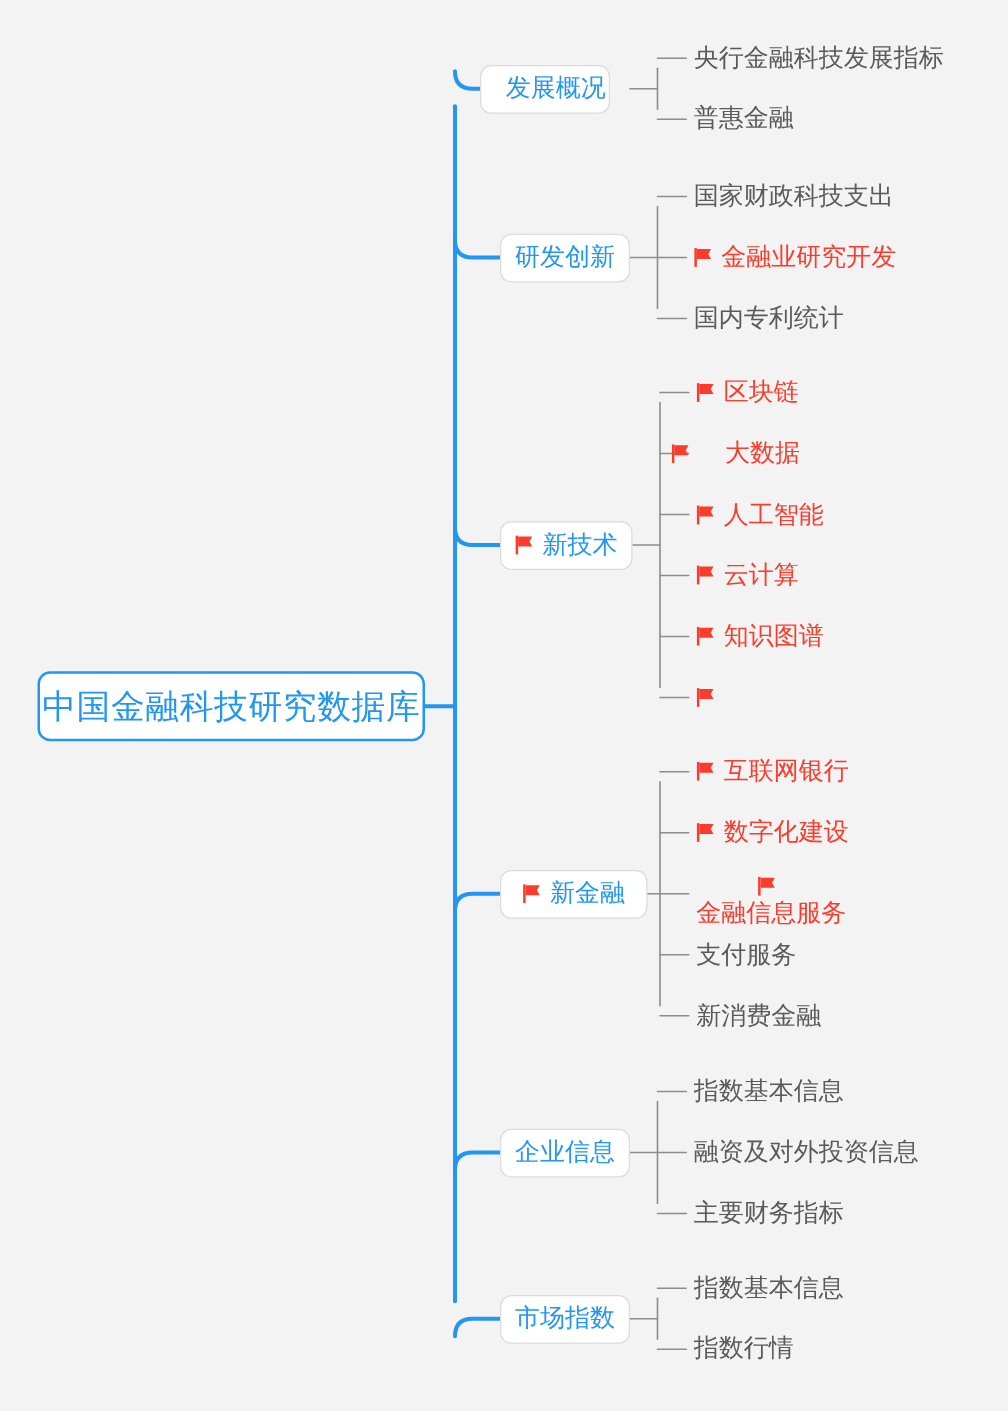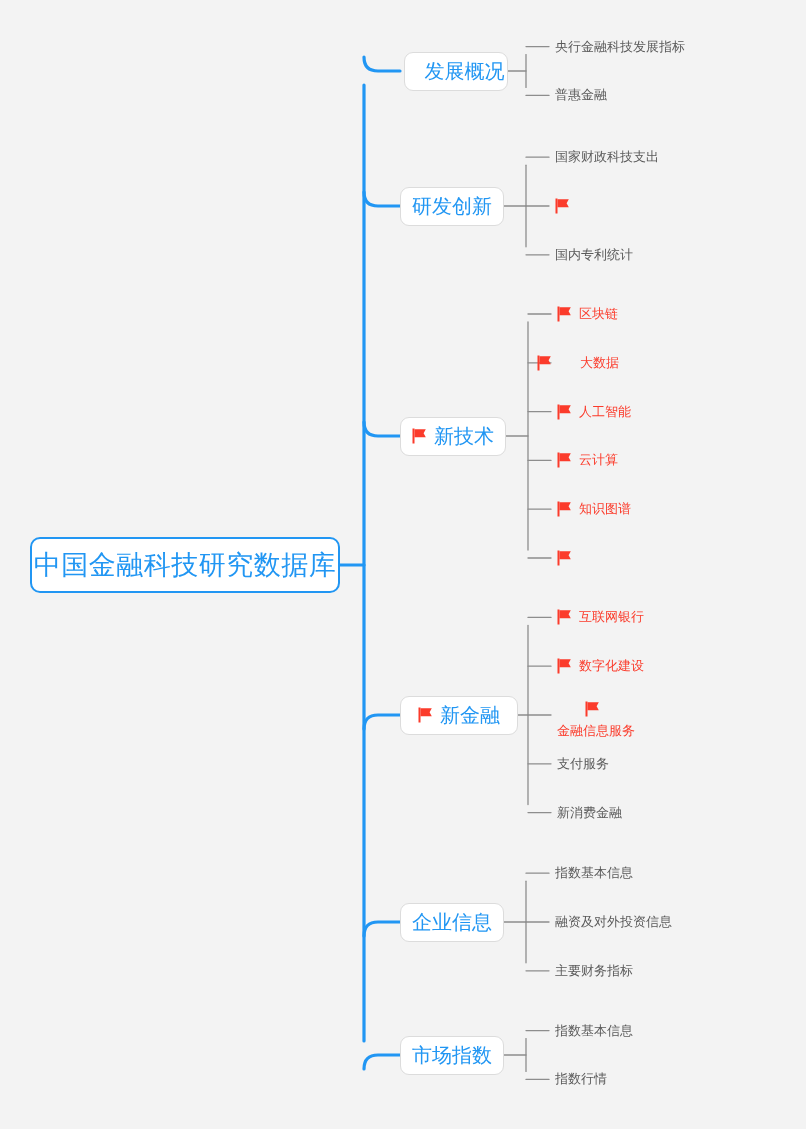--- a/index.html
+++ b/index.html
@@ -74,21 +74,21 @@
   
   .leaf {
     position: absolute;
     display: flex;
     align-items: center;
     white-space: nowrap;
     height: 28px;
     line-height: 28px;
   }
   .leaf-label {
-    font-size: 13px;
+    font-size: 20px;
     color: #5a5a5a;
   }
   .leaf.flagged .leaf-label {
     color: #fb3b2b;
   }
 
   
   .flag-icon {
     display: inline-block;
     width: 15px;
@@ -145,21 +145,21 @@
       <path d="M 364 1069 Q 364 1055 378 1055 L 400 1055" fill="none" stroke="#2196f3" stroke-width="3.2" stroke-linecap="round" stroke-linejoin="round"></path>
       <path d="M 504 1055 L 526 1055" fill="none" stroke="#8d8d8d" stroke-width="1.3" stroke-linecap="round" stroke-linejoin="round"></path>
       <path d="M 526 1038.6 L 526 1071.4" fill="none" stroke="#8d8d8d" stroke-width="1.3" stroke-linecap="round" stroke-linejoin="round"></path>
       <path d="M 526 1030.6 L 549 1030.6" fill="none" stroke="#8d8d8d" stroke-width="1.3" stroke-linecap="round" stroke-linejoin="round"></path>
       <path d="M 526 1079.3999999999999 L 549 1079.3999999999999" fill="none" stroke="#8d8d8d" stroke-width="1.3" stroke-linecap="round" stroke-linejoin="round"></path>
     </svg>
   <div id="nodes">
       <div class="root-node">
         <span class="root-label">中国金融科技研究数据库</span>
       </div>
-      <div class="branch-node" style="left: 404px; top: 51.5px; width: 104px; padding-left: 28px;">
+      <div class="branch-node" style="left: 384px; top: 51.5px; width: 104px; padding-left: 28px;">
         <span class="branch-label">发展概况</span>
       </div>
       <div class="leaf" style="left: 555px; top: 32.6px;">
         <span class="leaf-label">央行金融科技发展指标</span>
       </div>
       <div class="leaf" style="left: 555px; top: 81.4px;">
         <span class="leaf-label">普惠金融</span>
       </div>
       <div class="branch-node" style="left: 400px; top: 186.5px; width: 104px;">
         <span class="branch-label">研发创新</span>
@@ -167,20 +167,21 @@
       <div class="leaf" style="left: 555px; top: 143.2px;">
         <span class="leaf-label">国家财政科技支出</span>
       </div>
       <div class="leaf flagged" style="left: 555px; top: 192px;">
         <span class="flag-icon">
           <svg width="15" height="16" viewBox="0 0 15 16">
             <rect x="0.5" y="0.5" width="2" height="15" fill="#fb3b2b"></rect>
             <path d="M2.5 1.2 L13.8 1.2 L11.6 5.2 L13.8 9.2 L2.5 9.2 Z" fill="#fb3b2b"></path>
           </svg>
         </span>
+        <span class="leaf-label">金融业研究开发</span>
       </div>
       <div class="leaf" style="left: 555px; top: 240.8px;">
         <span class="leaf-label">国内专利统计</span>
       </div>
       <div class="branch-node" style="left: 400px; top: 416.5px; width: 106px;">
         <span class="flag-icon">
           <svg width="15" height="16" viewBox="0 0 15 16">
             <rect x="0.5" y="0.5" width="2" height="15" fill="#fb3b2b"></rect>
             <path d="M2.5 1.2 L13.8 1.2 L11.6 5.2 L13.8 9.2 L2.5 9.2 Z" fill="#fb3b2b"></path>
           </svg>

